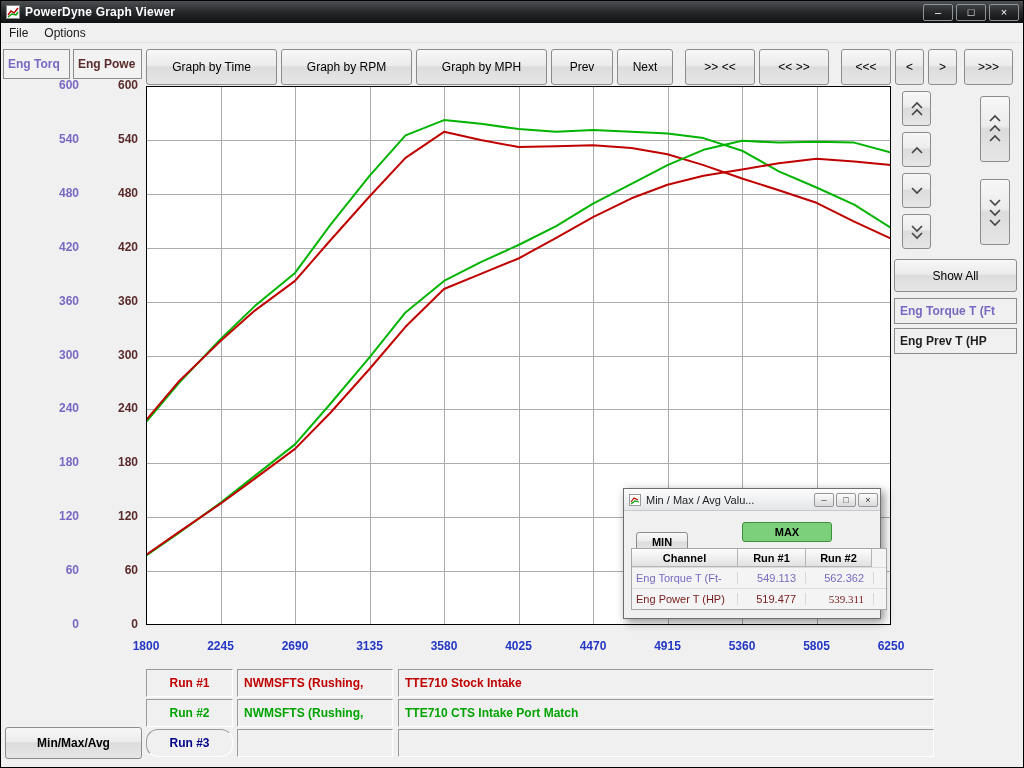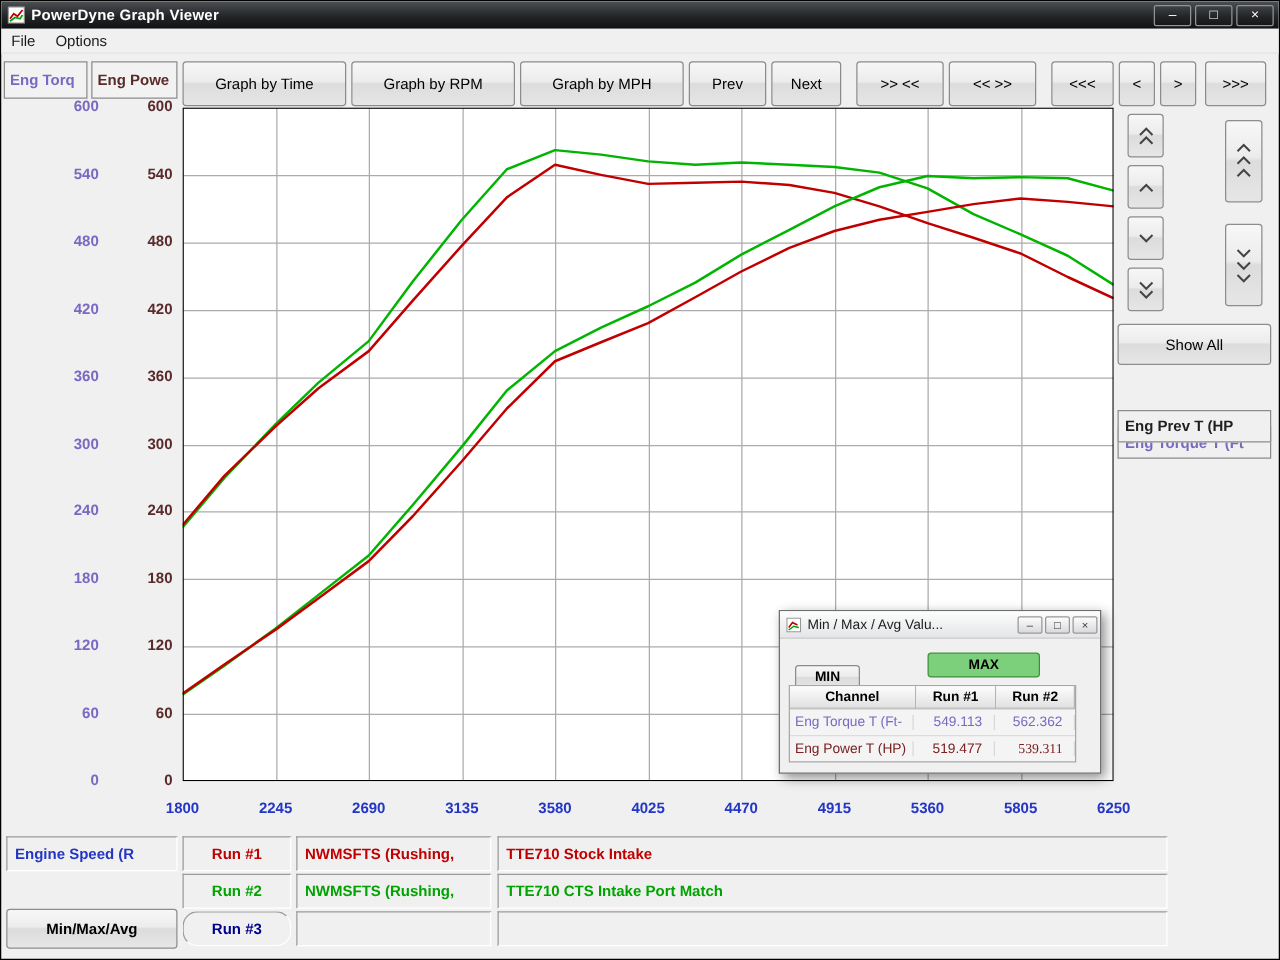--- a/index.html
+++ b/index.html
@@ -63,21 +63,21 @@
 
   
   .mmwin{position:absolute;left:622px;top:487px;width:258px;height:131px;background:#f0f0f0;border:1px solid #6f6f6f;box-shadow:3px 3px 9px rgba(0,0,0,.45);}
   .mm-titlebar{position:absolute;top:0;left:0;right:0;height:22px;background:linear-gradient(#fdfdfd,#e3e5e8);border-bottom:1px solid #c9c9c9;display:flex;align-items:center;font-size:11px;color:#222;}
   .mm-title-icon{margin:0 5px;display:flex;}
   .mm-title-text{flex:1;overflow:hidden;white-space:nowrap;}
   .mm-wbtn{width:20px;height:14px;margin-right:2px;display:flex;align-items:center;justify-content:center;font-size:9px;color:#333;background:linear-gradient(#fcfcfc,#dadada);border:1px solid #979797;border-radius:2px;}
   .mm-btn{position:absolute;height:20px;font-weight:bold;font-size:11px;}
   #mm-min{left:12px;top:43px;width:52px;}
   #mm-max{left:118px;top:33px;width:90px;border:1px solid #3f8f3f;}
-  .mm-table{position:absolute;left:7px;top:59px;width:230px;border:1px solid #a8a8a8;background:#f4f4f4;}
+  .mm-table{position:absolute;left:7px;top:59px;width:256px;border:1px solid #a8a8a8;background:#f4f4f4;}
   .mm-head{display:flex;height:18px;}
   .mm-hcell{font-size:11px;font-weight:bold;display:flex;align-items:center;justify-content:center;background:linear-gradient(#fdfdfd,#e1e1e1);border-right:1px solid #b5b5b5;border-bottom:1px solid #b5b5b5;}
   .mm-hcell:nth-child(1){width:106px;}
   .mm-hcell:nth-child(2){width:68px;}
   .mm-hcell:nth-child(3){width:66px;}
   .mm-row{display:flex;height:21px;align-items:center;border-top:1px solid #dcdcdc;}
   .mm-cell{font-size:11px;overflow:hidden;white-space:nowrap;}
   .mm-chan{width:106px;padding-left:4px;border-right:1px solid #d8d8d8;}
   .mm-val{width:68px;text-align:right;padding-right:9px;border-right:1px solid #d8d8d8;}
 
@@ -234,21 +234,21 @@
       </svg>
   </button>
   <button class="btn spin" id="spinB2">
     <svg class="chev" width="14" height="34" viewBox="0 0 14 34">
         <path d="M2 5 L7 10 L12 5 M2 15 L7 20 L12 15 M2 25 L7 30 L12 25" fill="none" stroke="#444" stroke-width="1.6"></path>
       </svg>
   </button>
 
   <button class="btn" id="show-all-btn">Show All</button>
 
-  <div class="legend-box" id="legend-torque" style="color: rgb(122, 104, 194); margin-top: 43px;">Eng Torque T (Ft</div>
+  <div class="legend-box" id="legend-torque" style="color: rgb(122, 104, 194);">Eng Torque T (Ft</div>
   <div class="legend-box" id="legend-power" style="color: rgb(31, 31, 31);">Eng Prev T (HP</div>
 
   <div class="mmwin">
     <div class="mm-titlebar">
       <span class="mm-title-icon">
         <svg width="12" height="12" viewBox="0 0 12 12">
             <rect x="0.5" y="0.5" width="11" height="11" fill="#fff" stroke="#999"></rect>
             <polyline points="2,8 5,4 9,6" fill="none" stroke="#c00000" stroke-width="1.2"></polyline>
             <polyline points="2,10 6,7 10,8" fill="none" stroke="#00a400" stroke-width="1.2"></polyline>
           </svg>
@@ -274,21 +274,20 @@
           </div>
           <div class="mm-row">
             <div class="mm-cell mm-chan" style="color: rgb(122, 32, 32);">Eng Power T (HP)</div>
             <div class="mm-cell mm-val" style="color: rgb(122, 32, 32);">519.477</div>
             <div class="mm-cell mm-val" style="color: rgb(122, 32, 32); font-family: Liberation Serif, serif;">539.311</div>
           </div>
         </div>
     </div>
   </div>
 
-  <div class="field" id="engine-speed-field" style="color: rgb(35, 54, 196);">Engine Speed (R</div>
 
   <div class="field run-label row1" style="color: rgb(192, 0, 0);">Run #1</div>
   <div class="field run-file row1" style="color: rgb(192, 0, 0);">NWMSFTS (Rushing,</div>
   <div class="field run-desc row1" style="color: rgb(192, 0, 0);">TTE710 Stock Intake</div>
 
   <div class="field run-label row2" style="color: rgb(0, 164, 0);">Run #2</div>
   <div class="field run-file row2" style="color: rgb(0, 164, 0);">NWMSFTS (Rushing,</div>
   <div class="field run-desc row2" style="color: rgb(0, 164, 0);">TTE710 CTS Intake Port Match</div>
 
   <div class="field run-label row3" style="color: rgb(0, 0, 139); border-radius: 12px;">Run #3</div>

